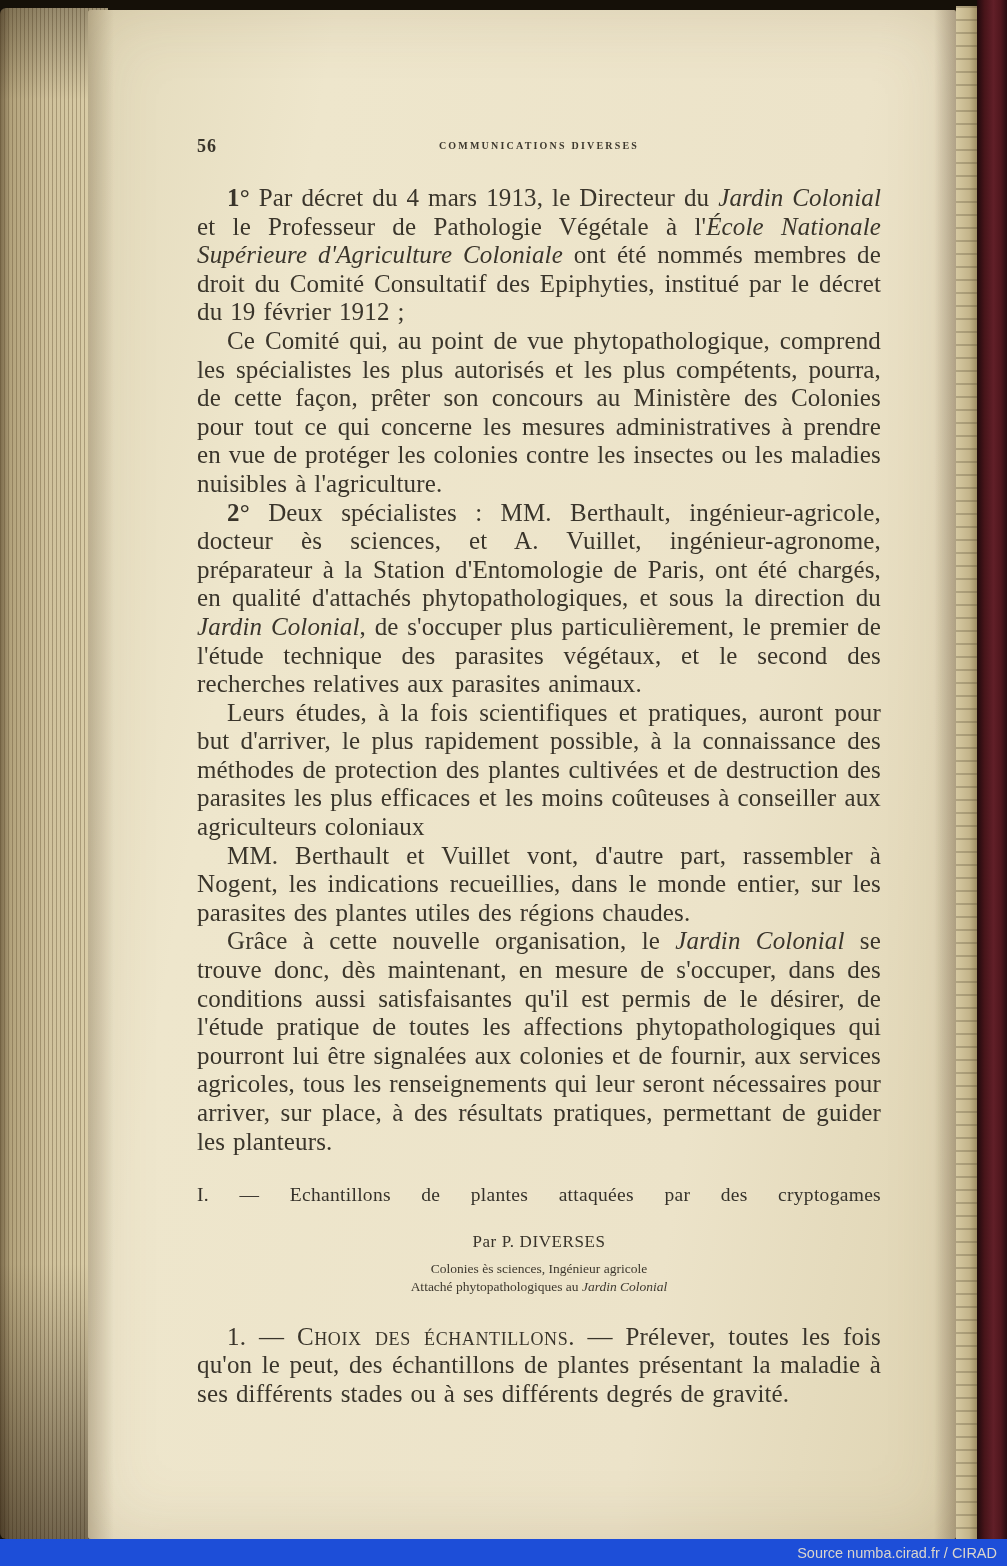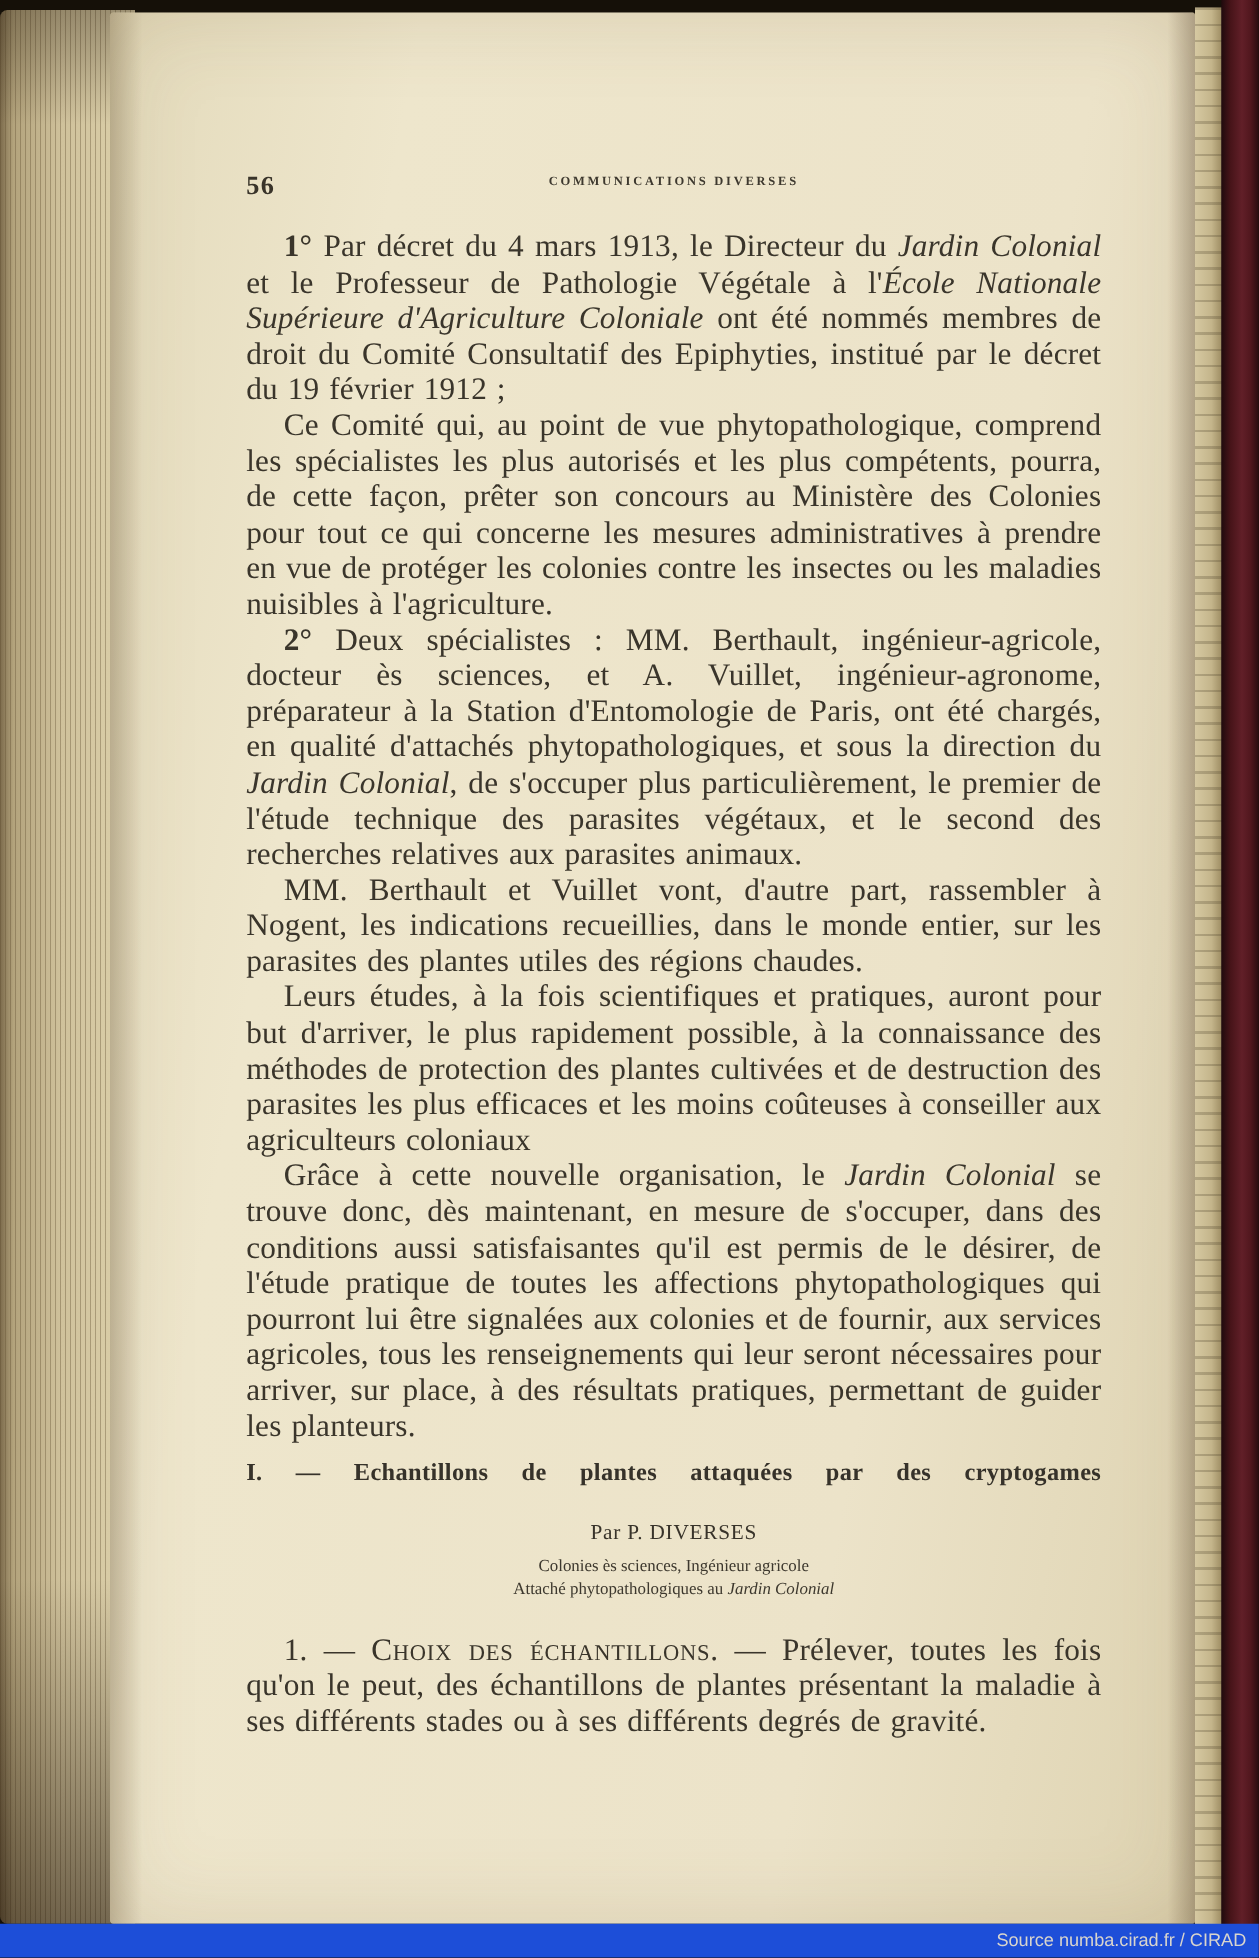--- a/index.html
+++ b/index.html
@@ -56,21 +56,21 @@
   
   .content{
     position:absolute;left:109px;top:126px;width:684px;
     color:#3a352b;
   }
   .header-row{
     position:relative;height:28px;margin-bottom:20px;
   }
   .page-number{
     position:absolute;left:0;top:0;
-    font-size:21px;font-weight:bold;letter-spacing:1px;color:#39342a;
+    font-size:18px;font-weight:bold;letter-spacing:1px;color:#39342a;
   }
   .running-header{
     display:block;text-align:center;
     font-size:10px;font-weight:bold;letter-spacing:2.2px;
     color:#3d382e;padding-top:4px;
   }
   .body-para{
     margin:0;
     font-size:25px;line-height:28.6px;
     text-align:justify;text-indent:30px;
@@ -81,22 +81,22 @@
   .smallcaps{font-variant:small-caps;letter-spacing:.6px;}
 
   .section-heading{
     margin:30px 0 0 0;
     text-align:center;
     font-family:"Liberation Sans", sans-serif;
     font-weight:bold;font-size:17px;letter-spacing:.9px;
     line-height:1.85;color:#34302a;
   }
   .subheading{
-    margin:12px 0 0 0;
-    font-size:19.5px;font-weight:bold;
+    margin:28px 0 0 0;
+    font-size:19.5px;font-weight:normal;
     text-align:justify;text-align-last:justify;
     letter-spacing:.3px;color:#36322a;
   }
   .byline{
     margin-top:26px;text-align:center;
     font-size:17px;letter-spacing:.6px;color:#38332a;
   }
   .byline-details{
     margin-top:8px;text-align:center;
     font-size:13.5px;line-height:1.35;color:#3d382e;
@@ -114,22 +114,22 @@
 
       <div class="header-row">
         <span class="page-number">56</span>
         <span class="running-header">COMMUNICATIONS DIVERSES</span>
       </div>
 
       <section id="body-paragraphs">
           <p class="body-para"><span class="bold">1° </span><span>Par décret du 4 mars 1913, le Directeur du </span><span class="italic">Jardin Colonial</span><span> et le Professeur de Pathologie Végétale à l'</span><span class="italic">École Nationale Supérieure d'Agriculture Coloniale</span><span> ont été nommés membres de droit du Comité Consultatif des Epiphyties, institué par le décret du 19 février 1912 ;</span></p>
           <p class="body-para"><span>Ce Comité qui, au point de vue phytopathologique, comprend les spécialistes les plus autorisés et les plus compétents, pourra, de cette façon, prêter son concours au Ministère des Colonies pour tout ce qui concerne les mesures administratives à prendre en vue de protéger les colonies contre les insectes ou les maladies nuisibles à l'agriculture.</span></p>
           <p class="body-para"><span class="bold">2° </span><span>Deux spécialistes : MM. Berthault, ingénieur-agricole, docteur ès sciences, et A. Vuillet, ingénieur-agronome, préparateur à la Station d'Entomologie de Paris, ont été chargés, en qualité d'attachés phytopathologiques, et sous la direction du </span><span class="italic">Jardin Colonial</span><span>, de s'occuper plus particulièrement, le premier de l'étude technique des parasites végétaux, et le second des recherches relatives aux parasites animaux.</span></p>
+          <p class="body-para"><span>Leurs études, à la fois scientifiques et pratiques, auront pour but d'arriver, le plus rapidement possible, à la connaissance des méthodes de protection des plantes cultivées et de destruction des parasites les plus efficaces et les moins coûteuses à conseiller aux agriculteurs coloniaux</span></p>
           <p class="body-para"><span>MM. Berthault et Vuillet vont, d'autre part, rassembler à Nogent, les indications recueillies, dans le monde entier, sur les parasites des plantes utiles des régions chaudes.</span></p>
-          <p class="body-para"><span>Leurs études, à la fois scientifiques et pratiques, auront pour but d'arriver, le plus rapidement possible, à la connaissance des méthodes de protection des plantes cultivées et de destruction des parasites les plus efficaces et les moins coûteuses à conseiller aux agriculteurs coloniaux</span></p>
           <p class="body-para"><span>Grâce à cette nouvelle organisation, le </span><span class="italic">Jardin Colonial</span><span> se trouve donc, dès maintenant, en mesure de s'occuper, dans des conditions aussi satisfaisantes qu'il est permis de le désirer, de l'étude pratique de toutes les affections phytopathologiques qui pourront lui être signalées aux colonies et de fournir, aux services agricoles, tous les renseignements qui leur seront nécessaires pour arriver, sur place, à des résultats pratiques, permettant de guider les planteurs.</span></p>
         </section>
 
 
       <h3 class="subheading">I. — Echantillons de plantes attaquées par des cryptogames</h3>
 
       <div class="byline">Par P. DIVERSES</div>
 
       <div class="byline-details">
         <span>Colonies ès sciences, Ingénieur agricole</span><br>

